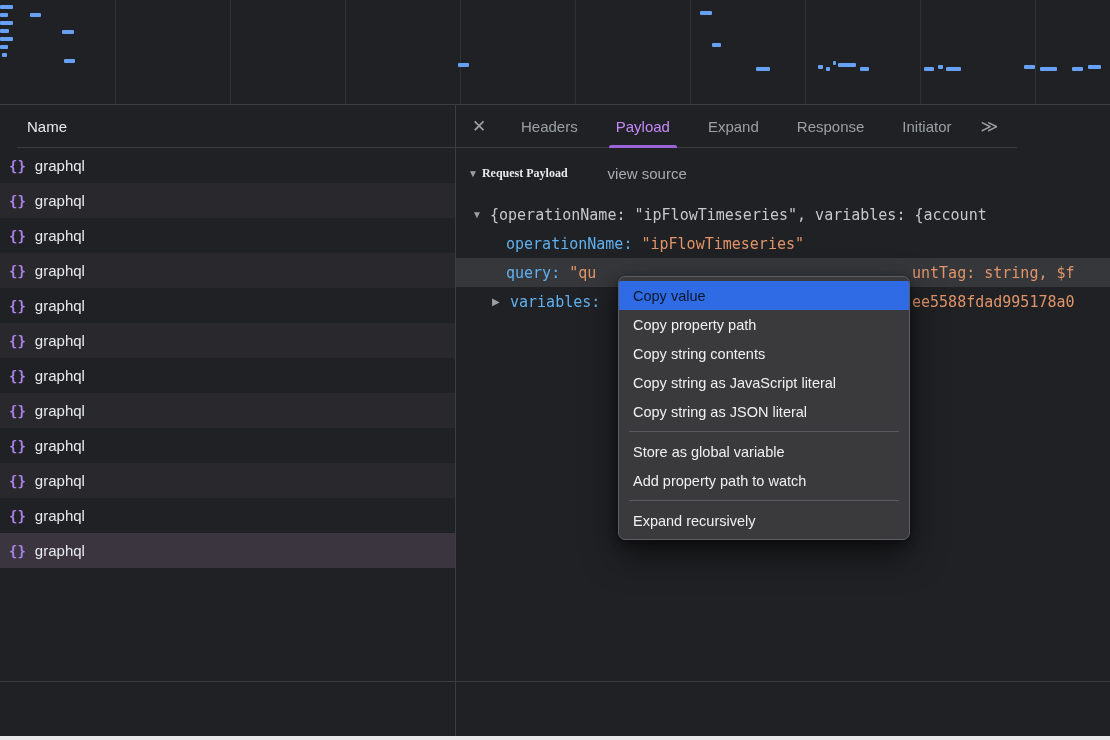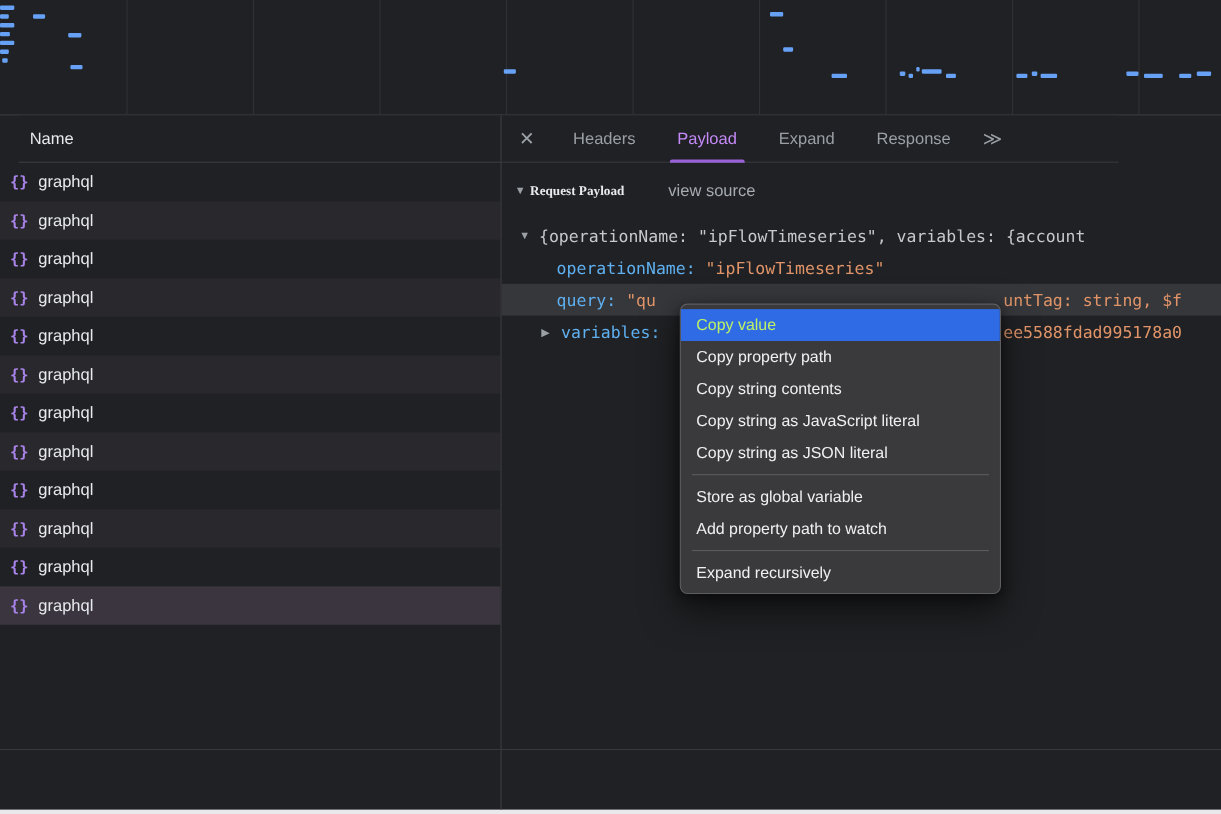--- a/index.html
+++ b/index.html
@@ -49,21 +49,21 @@
   .pad2 { padding-left:50px; }
   .pad2a { padding-left:36px; }
   .k { color:var(--key-blue); }
   .v { color:var(--string-orange); }
   .sp { white-space:pre; }
   .frag { position:absolute; left:456px; top:0; height:29px; display:flex; align-items:center; color:var(--string-orange); }
 
   
   .context-menu { position:absolute; left:618px; top:276px; width:292px; background:var(--menu-bg); border:1px solid #5d5d62; border-radius:7px; padding:4px 0; box-shadow:0 14px 34px rgba(0,0,0,0.55), 0 3px 10px rgba(0,0,0,0.4); z-index:20; overflow:hidden; }
   .menu-item { height:29px; display:flex; align-items:center; padding:0 14px; font-size:14.5px; color:#f0f0f2; white-space:nowrap; }
-  .menu-item.highlighted { background:var(--menu-highlight); color:#bef264; }
+  .menu-item.highlighted { background:var(--menu-highlight); color:#0f172a; }
   .menu-sep { height:1px; background:#5b5b5f; margin:5px 10px; }
 
   
   .hdivider { position:absolute; left:0; top:681px; width:1110px; height:1px; background:var(--panel-border); }
   .footer { position:absolute; left:0; top:682px; width:1110px; height:54px; background:var(--bg); }
   .bottom-strip { position:absolute; left:0; top:736px; width:1110px; height:4px; background:#e9e9eb; }
 </style>
 </head>
 <body>
 
@@ -113,20 +113,21 @@
 
   <div class="tabbar">
     <div class="close-btn">
       <span>✕</span>
     </div>
     <div id="tab-items">
         <div class="tab">Headers</div>
         <div class="tab active">Payload</div>
         <div class="tab">Expand</div>
         <div class="tab">Response</div>
+        <div class="tab">Initiator</div>
       </div>
     <div class="overflow-btn">
       <span>≫</span>
     </div>
   </div>
 
   <div class="rows" id="rows">
       <div class="row">
         <span class="row-icon">{}</span>
         <span>graphql</span>

